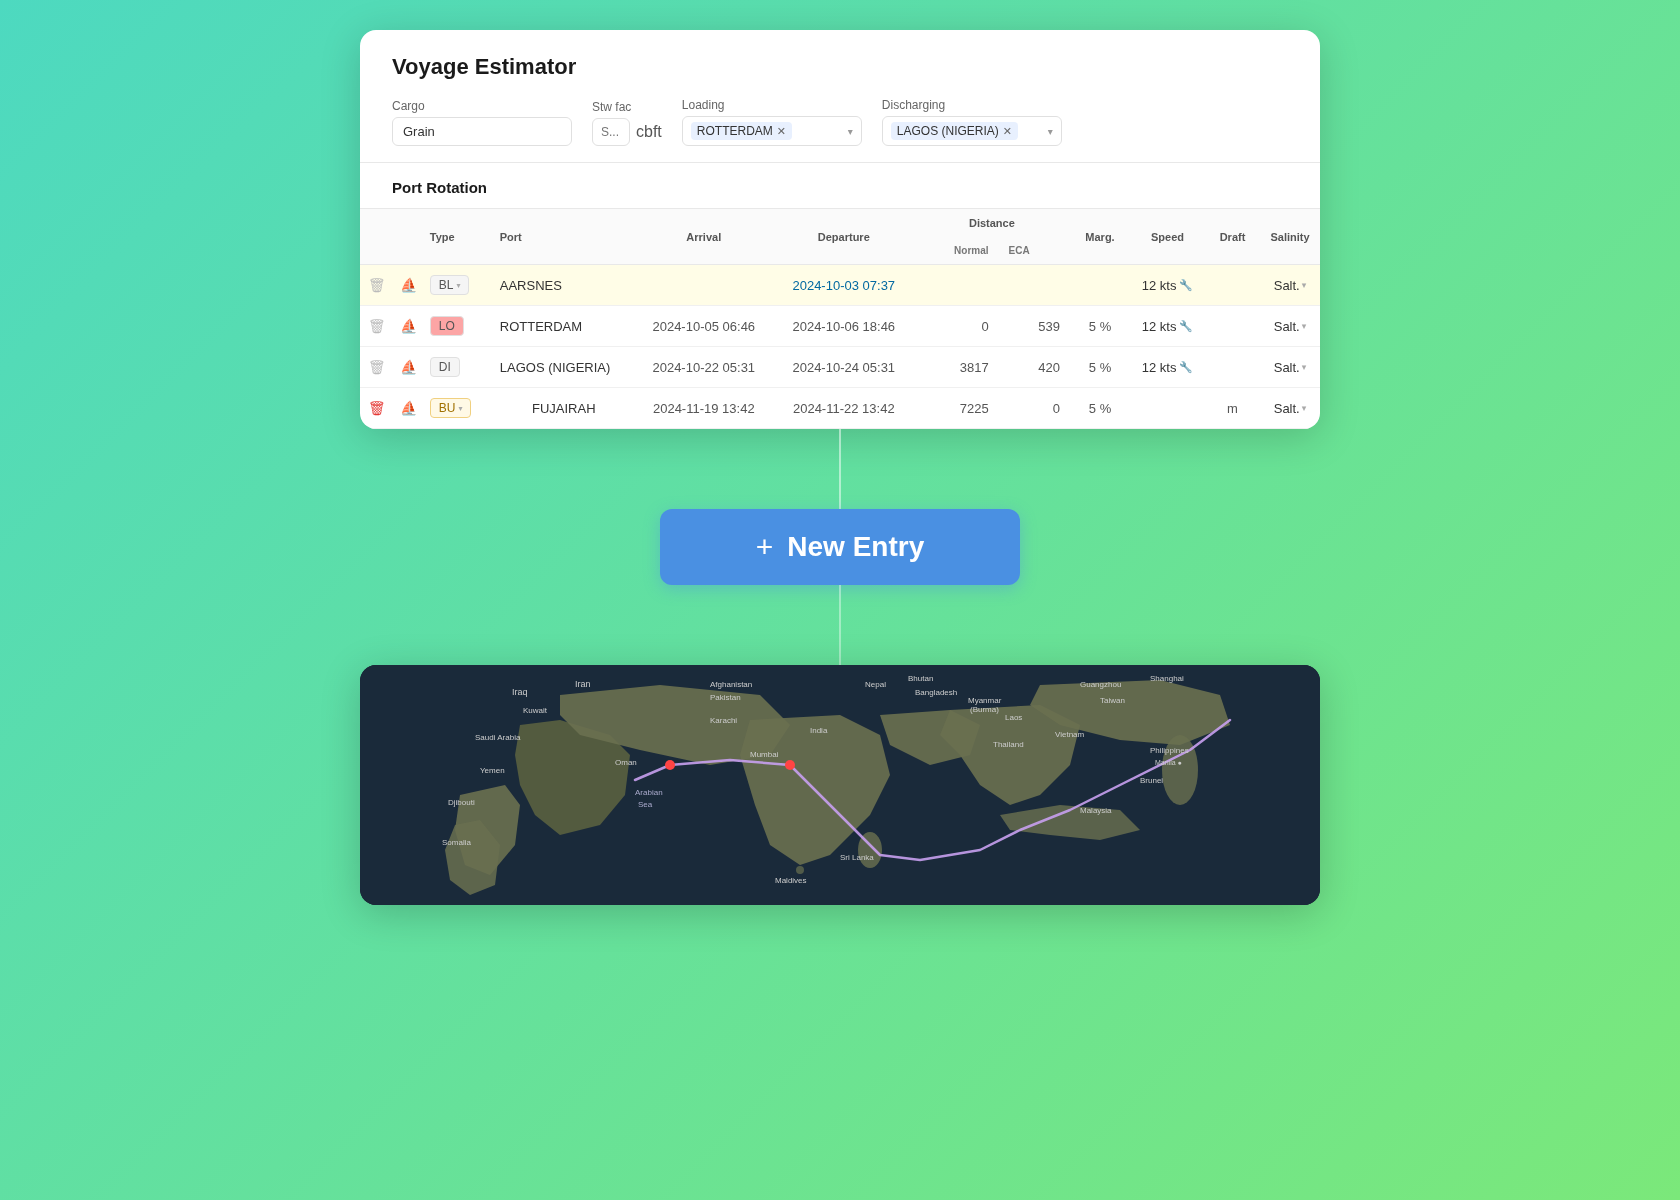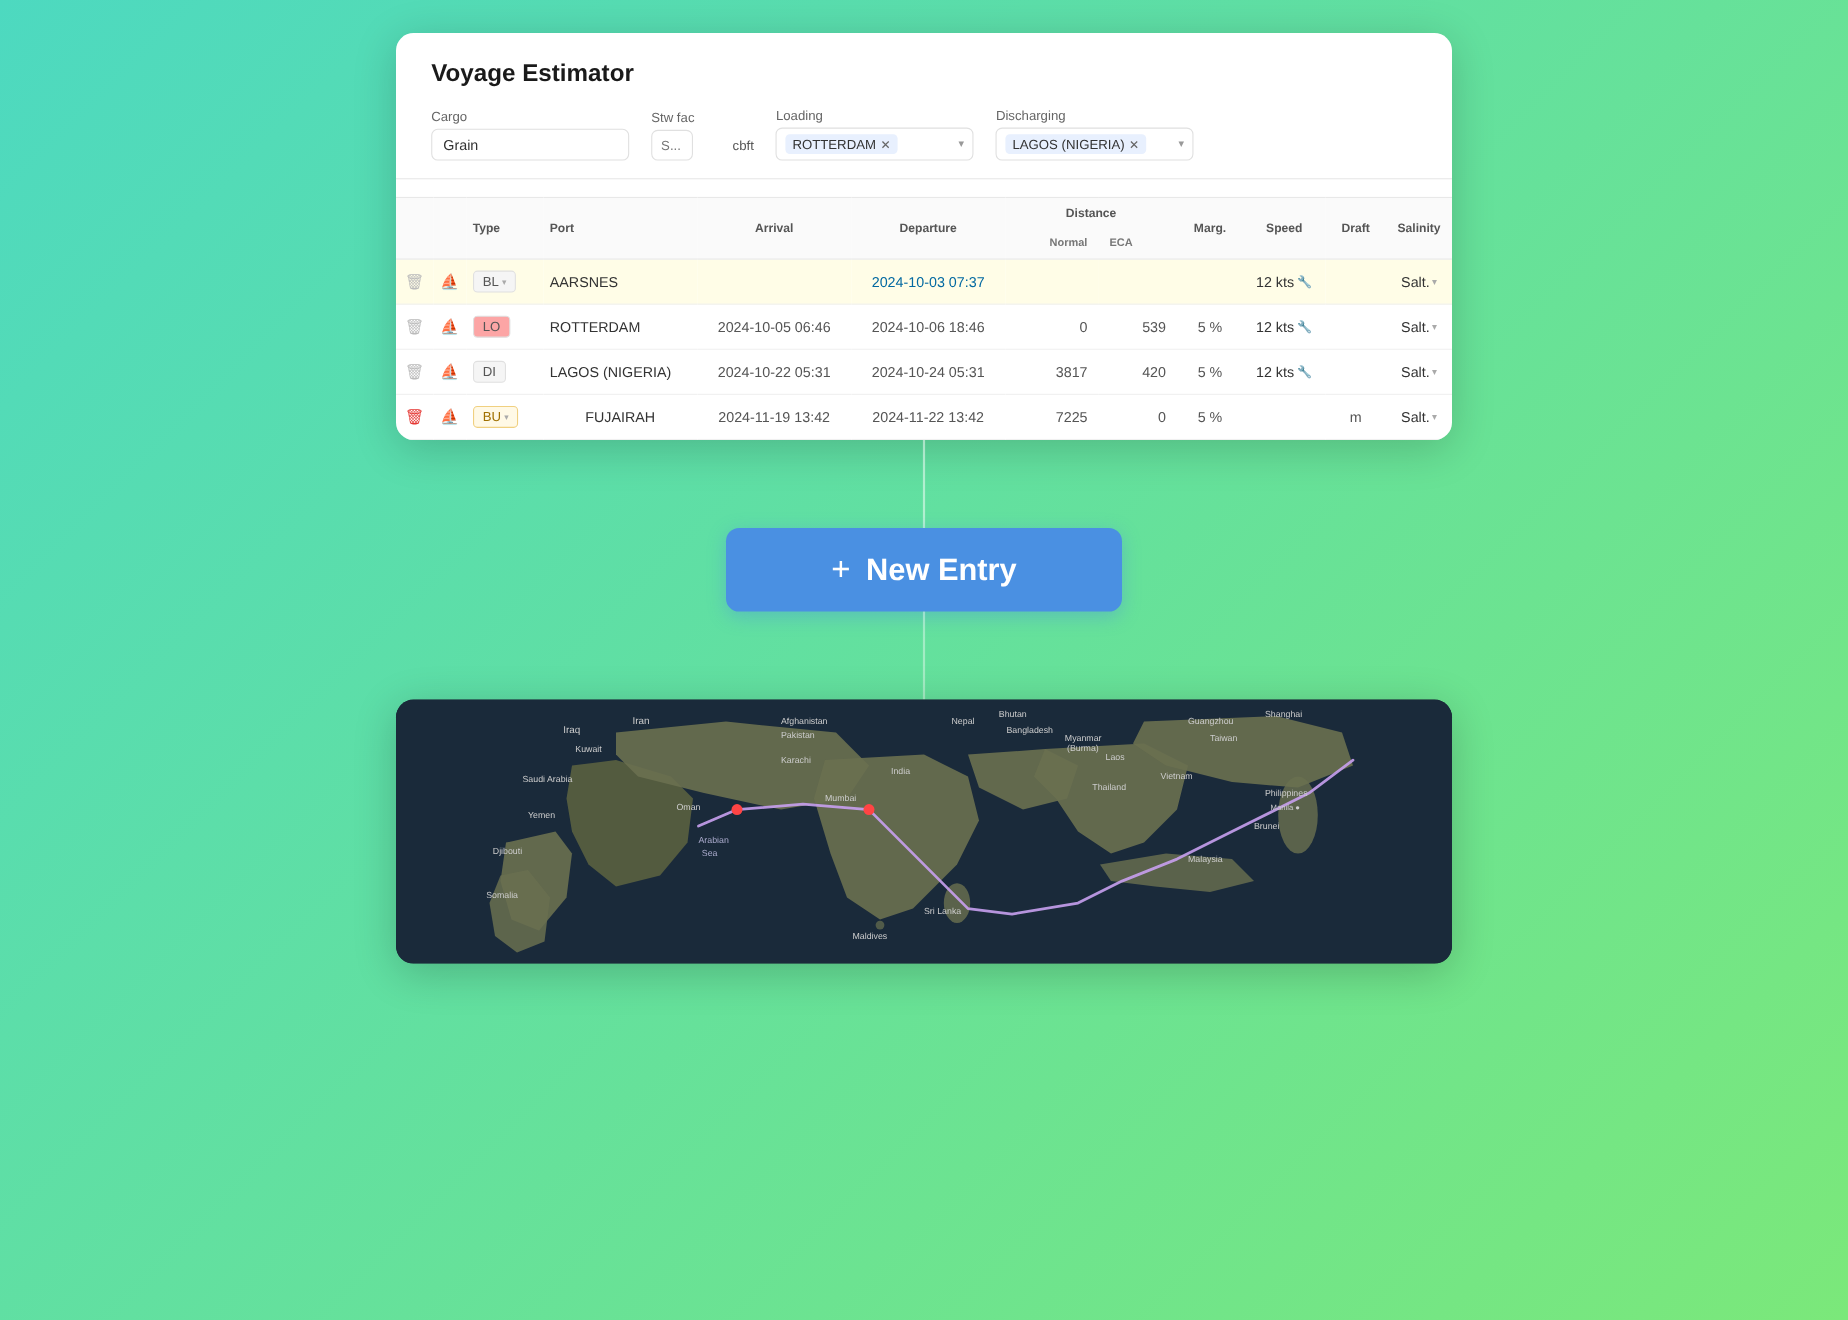--- a/index.html
+++ b/index.html
@@ -70,23 +70,22 @@
       background: #fff;
       border: 1px solid #e0e0e0;
       border-radius: 6px;
       padding: 6px 8px;
       font-size: 12px;
       color: #999;
       width: 38px;
     }
 
     .stw-unit {
-      font-size: 12px;
+      font-size: 16px;
       color: #555;
-      margin-left: 30px;
     }
 
     .port-select {
       display: flex;
       align-items: center;
       background: #fff;
       border: 1px solid #e0e0e0;
       border-radius: 6px;
       padding: 5px 8px;
       gap: 6px;
@@ -286,20 +285,21 @@
               <span>LAGOS (NIGERIA)</span>
               <span class="port-tag-close">✕</span>
             </div>
             <span class="port-chevron">▾</span>
           </div>
         </div>
       </div>
     </div>
 
     <div class="port-rotation-section">
+      <div class="section-title">Port Rotation</div>
 
       <table class="rotation-table">
         <thead>
           <tr>
             <th class="col-actions"></th>
             <th class="col-icon"></th>
             <th class="col-type left"><span>Type</span></th>
             <th class="col-port left"><span>Port</span></th>
             <th class="col-arrival"><span>Arrival</span></th>
             <th class="col-departure"><span>Departure</span></th>

